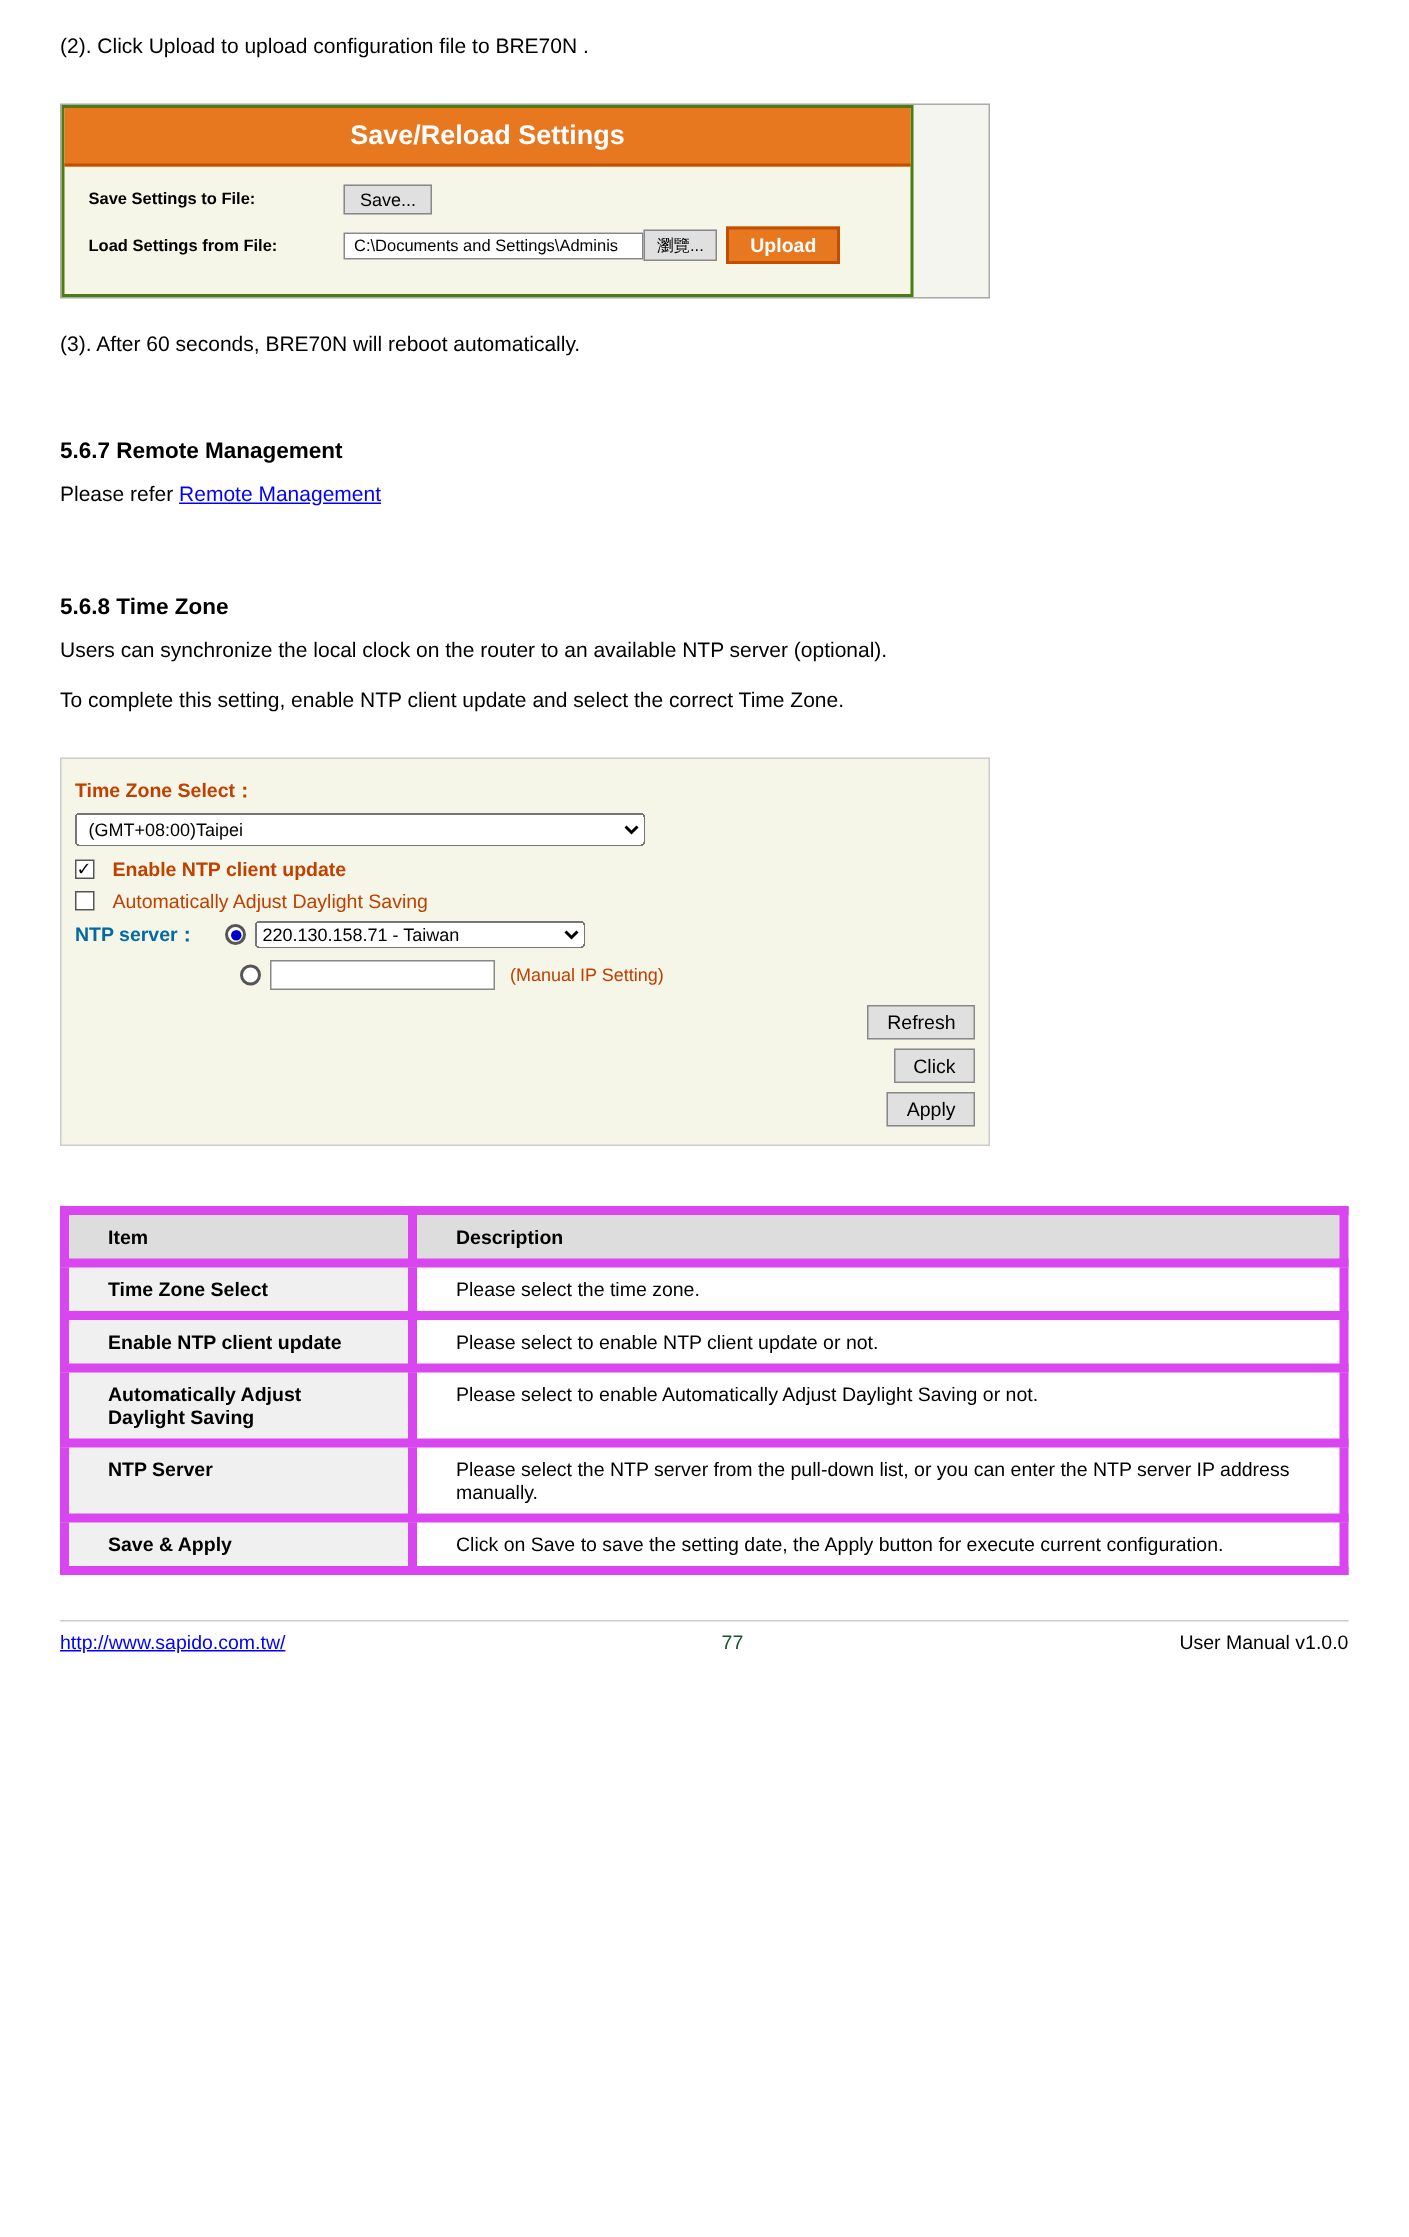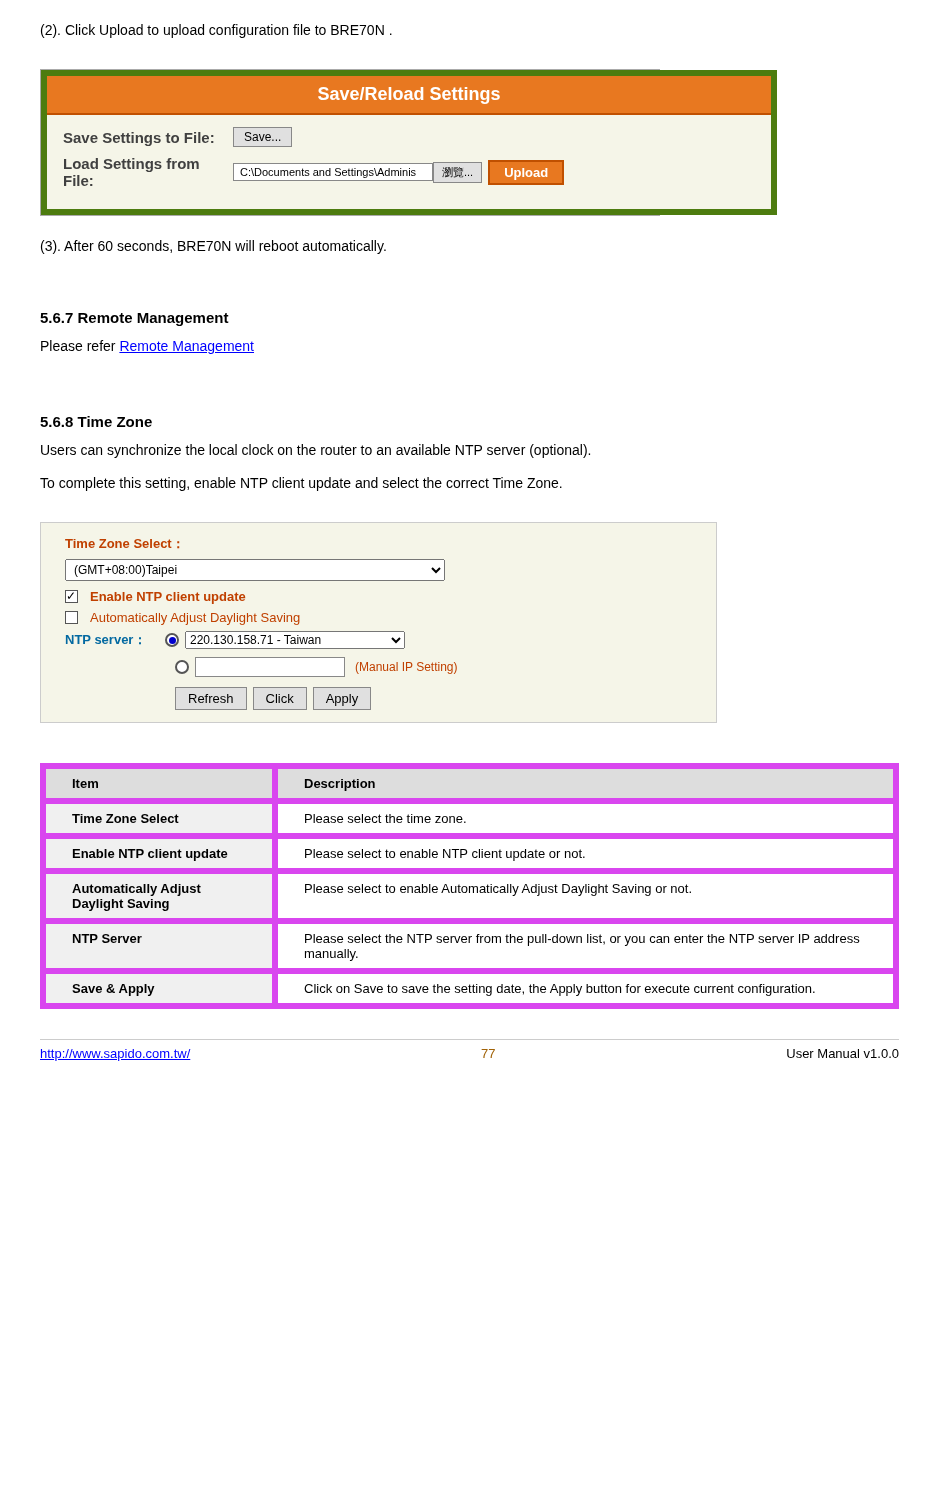--- a/index.html
+++ b/index.html
@@ -35,44 +35,44 @@
       border: 1px solid #aaa;
       background: #f5f5f0;
       margin: 16px 0 20px 0;
       padding: 0;
       width: 620px;
       display: inline-block;
     }
     
     .save-reload-box {
       background: #f5f5e8;
-      border: 6px solid #4d7c0f;
-      width: 736px;
+      border: 2px solid #4d7c0f;
+      width: 568px;
     }
     .save-reload-header {
       background: #e87820;
       color: #fff;
       font-size: 18px;
       font-weight: bold;
       text-align: center;
       padding: 8px;
       border-bottom: 2px solid #c05000;
     }
     .save-reload-body {
       padding: 12px 16px;
     }
     .save-reload-row {
       display: flex;
       align-items: center;
       margin-bottom: 8px;
     }
     .save-reload-label {
-      color: #404040;
-      font-weight: bold;
-      font-size: 15px;
+      color: #000000;
+      font-weight: bold;
+      font-size: 11px;
       width: 170px;
       flex-shrink: 0;
     }
     .save-btn {
       background: #e0e0e0;
       border: 1px solid #888;
       padding: 2px 10px;
       font-size: 12px;
       cursor: pointer;
     }
@@ -100,22 +100,22 @@
       border: 1px solid #888;
       padding: 2px 8px;
       font-size: 11px;
       cursor: pointer;
     }
 
     
     .timezone-box {
       background: #f5f5e8;
       border: 1px solid #ccc;
-      width: 677px;
-      padding: 12px 24px;
+      width: 620px;
+      padding: 12px 9px;
     }
     .tz-section-label {
       color: #c04000;
       font-weight: bold;
       font-size: 13px;
       margin-bottom: 6px;
     }
     .tz-row {
       display: flex;
       align-items: center;
@@ -174,20 +174,21 @@
       color: #c04000;
       font-size: 12px;
       margin-left: 10px;
     }
     .button-row {
       display: flex;
       align-items: flex-end;
       margin-left: 110px;
       gap: 6px;
       margin-top: 4px;
+      flex-direction: column;
     }
     .action-btn {
       background: #e0e0e0;
       border: 1px solid #888;
       padding: 3px 12px;
       font-size: 13px;
       cursor: pointer;
     }
     .radio-dot {
       display: inline-block;
@@ -240,21 +241,21 @@
     .footer {
       display: flex;
       justify-content: space-between;
       margin-top: 30px;
       font-size: 13px;
       color: #00f;
       border-top: 1px solid #ccc;
       padding-top: 6px;
     }
     .footer-center {
-      color: #a16207;
+      color: #14532d;
     }
     .footer-right {
       color: #000;
     }
     .checkbox-box {
       display: inline-block;
       width: 13px;
       height: 13px;
       border: 1px solid #555;
       background: #fff;

